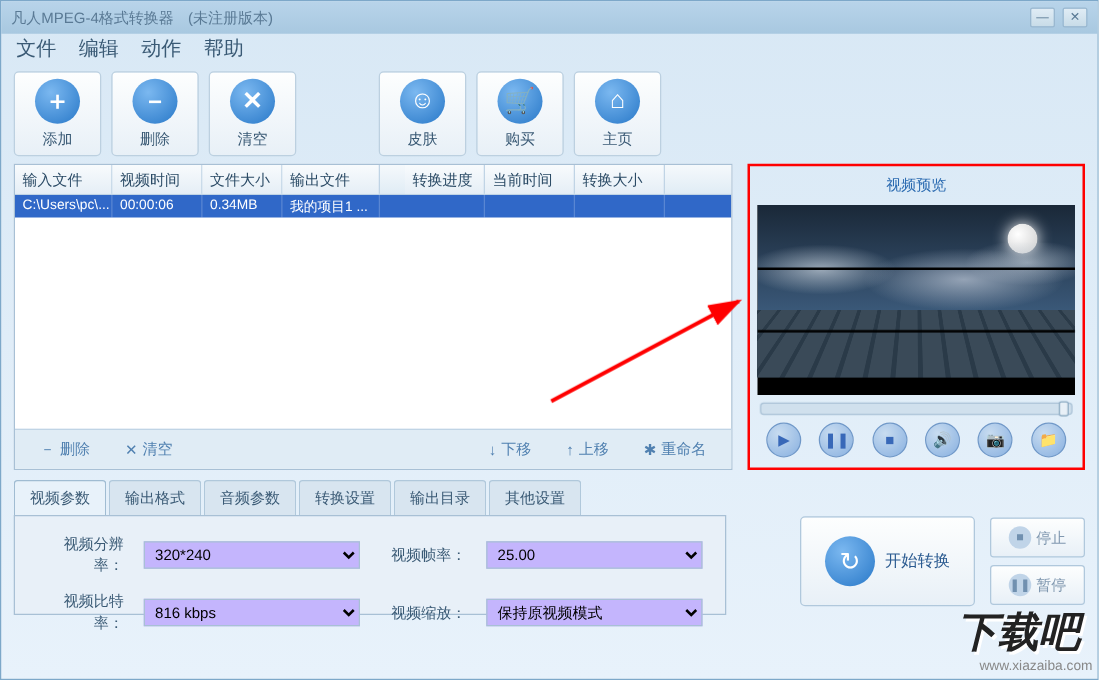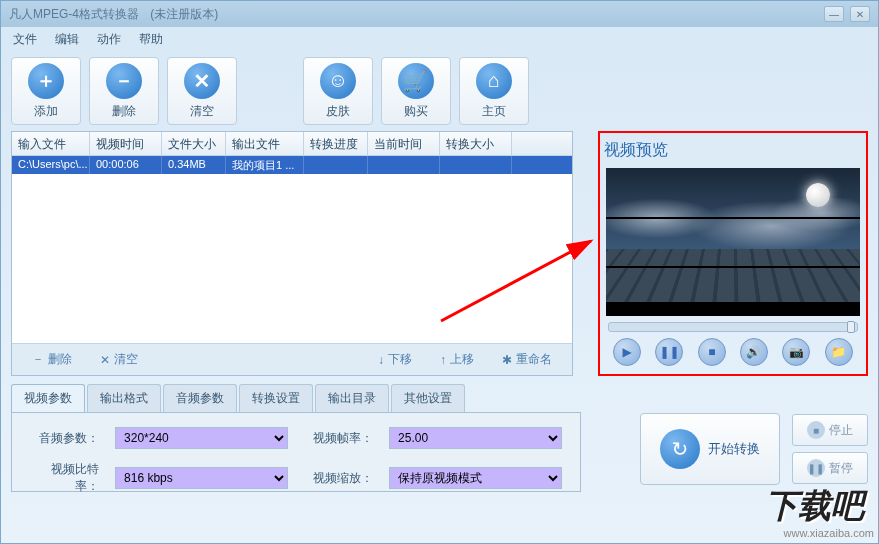--- a/index.html
+++ b/index.html
@@ -5,44 +5,44 @@
 * { margin: 0; padding: 0; box-sizing: border-box; font-family: "Microsoft YaHei", Arial, sans-serif; }
 body { width: 879px; height: 544px; background: #fff; position: relative; overflow: hidden; }
 
 .window { width: 879px; height: 544px; background: linear-gradient(#d8e8f5, #e8f2fb); border: 1px solid #7da8c9; position: relative; }
 
 .titlebar { height: 26px; background: linear-gradient(#b8d4ea, #a8c8e0); display: flex; align-items: center; padding: 0 8px; color: #5a7a95; font-size: 12px; }
 .titlebar-text { flex: 1; }
 .titlebar-controls { display: flex; gap: 6px; }
 .titlebar-btn { width: 20px; height: 16px; background: linear-gradient(#e0ecf5,#c8dce8); border: 1px solid #9ab8d0; border-radius: 2px; display: flex; align-items: center; justify-content: center; font-size: 10px; color: #5a7a95; cursor: pointer; }
 
-.menubar { height: 24px; display: flex; align-items: center; gap: 18px; padding: 0 12px; color: #3a5a75; font-size: 12px; }
+.menubar { height: 24px; display: flex; align-items: center; gap: 18px; padding: 0 12px; color: #3a5a75; font-size: 16px; }
 .menu-item { cursor: pointer; }
 
 .toolbar { height: 80px; display: flex; gap: 8px; padding: 6px 10px; }
 .tool-btn { width: 70px; height: 68px; background: linear-gradient(#fdfefe,#e8f0f7); border: 1px solid #bcd0e0; border-radius: 4px; display: flex; flex-direction: column; align-items: center; justify-content: center; gap: 4px; cursor: pointer; font-size: 12px; color: #3a5a75; }
 .tool-btn .icon-circle { width: 36px; height: 36px; border-radius: 50%; background: radial-gradient(circle at 35% 30%, #7bb8f0, #2878c8); display: flex; align-items: center; justify-content: center; color: #fff; font-size: 20px; font-weight: bold; }
 
 .content { position: absolute; top: 130px; left: 0; right: 0; bottom: 0; padding: 0 10px 10px 10px; }
 
-.main-area { display: flex; gap: 25px; height: 245px; }
+.main-area { display: flex; gap: 12px; height: 245px; }
 
 .table-panel { flex: 1; border: 1px solid #a8c0d5; background: #fff; display: flex; flex-direction: column; }
 .table-header { display: flex; background: linear-gradient(#f5f9fc,#e0ecf5); border-bottom: 1px solid #c0d4e5; height: 24px; }
 .th { border-right: 1px solid #c0d4e5; font-size: 12px; color: #2a4a65; padding: 4px 6px; background: linear-gradient(#f8fbfd,#e5eef6); }
 .table-body { flex: 1; overflow: auto; }
 .tr { display: flex; height: 18px; background: #3068c8; color: #fff; font-size: 11px; }
 .td { padding: 2px 6px; border-right: 1px solid rgba(255,255,255,0.2); white-space: nowrap; overflow: hidden; }
-.col0 { width: 78px; } .col1 { width: 72px; } .col2 { width: 64px; } .col3 { width: 78px; } .col4 { width: 64px; } .col5 { width: 72px; } .col6 { width: 72px; }
+.col0 { width: 78px; } .col1 { width: 72px; } .col2 { width: 64px; } .col3 { width: 78px; } .col4 { width: 64px; margin-left: 20px; } .col5 { width: 72px; } .col6 { width: 72px; }
 
 .table-toolbar { height: 32px; background: #e0ecf5; border-top: 1px solid #c0d4e5; display: flex; align-items: center; gap: 28px; padding: 0 20px; font-size: 12px; color: #5080b0; }
 .tt-btn { display: flex; align-items: center; gap: 4px; cursor: pointer; }
 
 .preview-panel { width: 270px; border: 2px solid #ff0000; padding: 4px; display: flex; flex-direction: column; position: relative; }
-.preview-title { text-align: left; font-size: 16px; color: #2a6ab0; padding: 3px 0; font-family: Liberation Mono, monospace; }
+.preview-title { text-align: center; font-size: 12px; color: #2a6ab0; padding: 3px 0; font-family: Liberation Mono, monospace; }
 .preview-video { flex: 1; background: #000; margin: 4px 2px; position: relative; overflow: hidden; }
 .preview-video .sky { position: absolute; top: 0; left: 0; right: 0; height: 55%; background: linear-gradient(#1a2838, #3a5878); }
 .preview-video .sky::after { content: ''; position: absolute; top: 15px; right: 30px; width: 24px; height: 24px; border-radius: 50%; background: radial-gradient(circle at 35% 35%, #fff, #ccc); box-shadow: 0 0 12px #fff; }
 .preview-video .clouds { position: absolute; top: 20%; left: 0; right: 0; height: 35%; background: 
   radial-gradient(ellipse 60px 20px at 20% 40%, rgba(200,210,220,0.7), transparent),
   radial-gradient(ellipse 80px 25px at 65% 55%, rgba(190,200,215,0.7), transparent),
   radial-gradient(ellipse 50px 18px at 85% 30%, rgba(200,210,220,0.6), transparent); }
 .preview-video .floor { position: absolute; bottom: 0; left: 0; right: 0; height: 45%; background: repeating-linear-gradient(90deg, #2a3a48 0 3px, #3a4a58 3px 16px); transform: perspective(200px) rotateX(55deg); transform-origin: top; }
 .preview-video .divider { position: absolute; left: 0; right: 0; height: 2px; background: #000; }
 .preview-video .d1 { top: 33%; } .preview-video .d2 { top: 66%; }
@@ -212,21 +212,21 @@
       <div class="tabs">
         <div class="tab active">视频参数</div>
         <div class="tab">输出格式</div>
         <div class="tab">音频参数</div>
         <div class="tab">转换设置</div>
         <div class="tab">输出目录</div>
         <div class="tab">其他设置</div>
       </div>
       <div class="tab-content" style="width:570px">
         <div class="form-row">
-          <span class="form-label">音频参数：</span>
+          <span class="form-label">视频分辨率：</span>
           <select class="form-select"><option>320*240</option></select>
           <span class="form-label">视频帧率：</span>
           <select class="form-select"><option>25.00</option></select>
         </div>
         <div class="form-row">
           <span class="form-label">视频比特率：</span>
           <select class="form-select"><option>816 kbps</option></select>
           <span class="form-label">视频缩放：</span>
           <select class="form-select"><option>保持原视频模式</option></select>
         </div>

